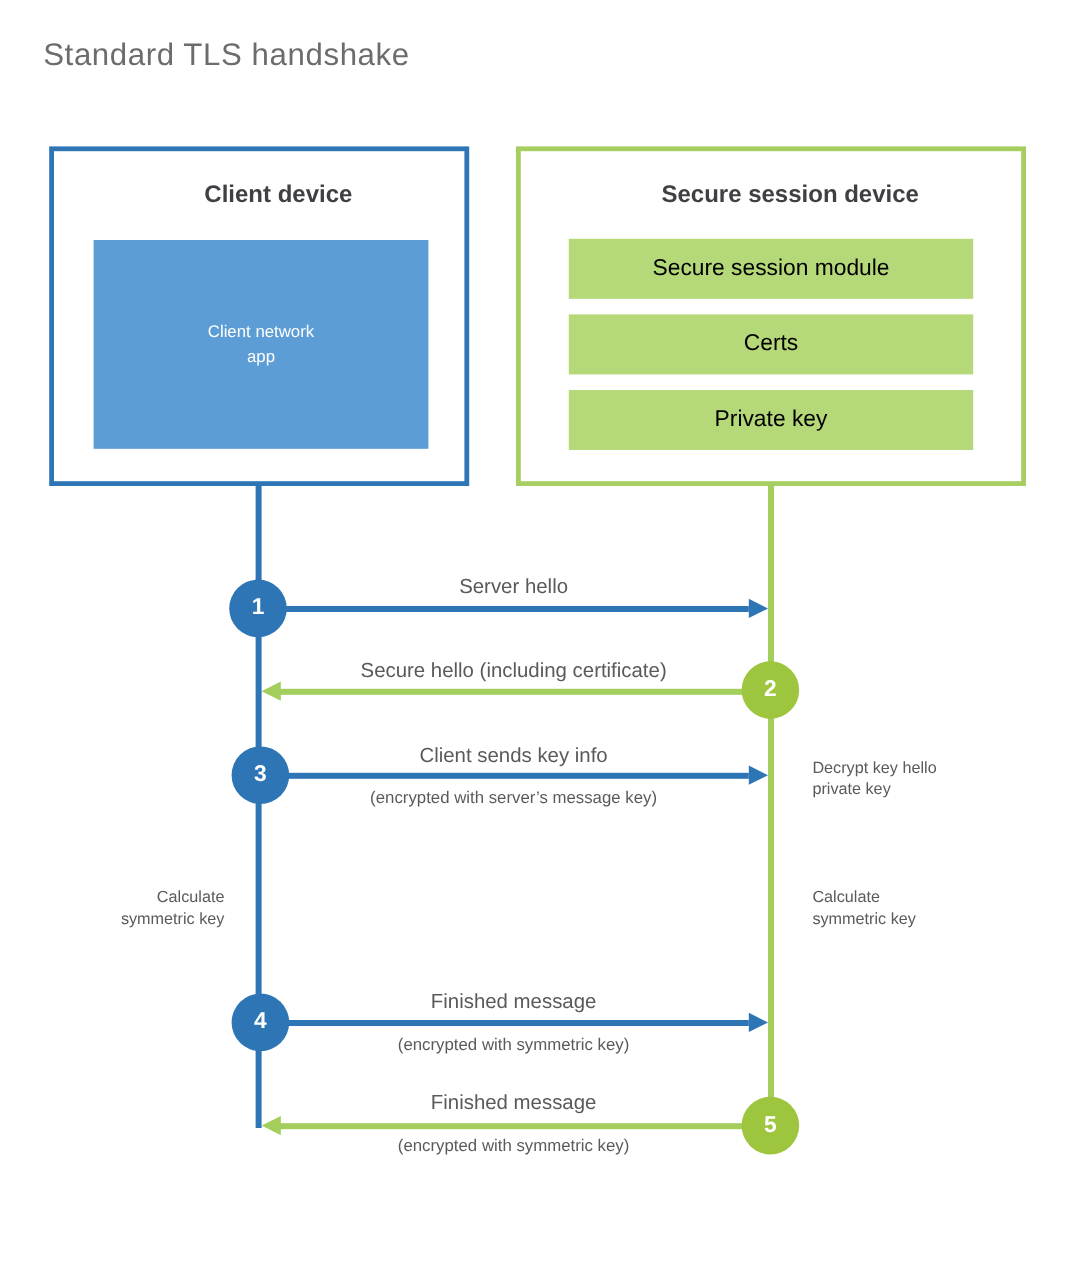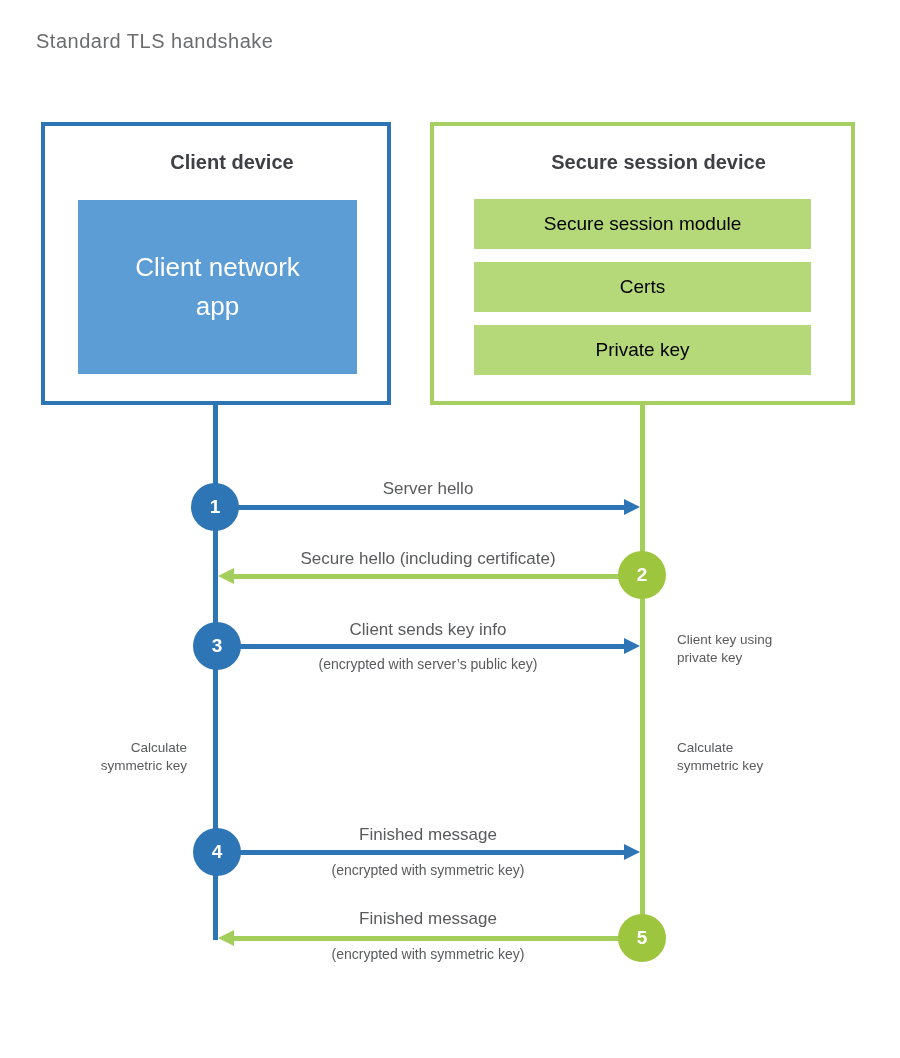--- a/index.html
+++ b/index.html
@@ -1,29 +1,29 @@
 <!DOCTYPE html>
 <html><head>
 <meta charset="utf-8">
 <style>
   html,body{margin:0;padding:0;background:#ffffff;}
   body{font-family:"Liberation Sans","DejaVu Sans",sans-serif;}
   .canvas{position:relative;width:900px;height:1058px;background:#ffffff;overflow:hidden;}
 
-  .page-title{position:absolute;left:36px;top:30px;font-size:20px;font-weight:300;color:#6b6c6e;letter-spacing:.5px;}
+  .page-title{position:absolute;left:36px;top:30px;font-size:26px;font-weight:300;color:#6b6c6e;letter-spacing:.5px;}
 
   
   .actor-box{position:absolute;top:122px;height:283px;background:#fff;border-width:4px;border-style:solid;box-sizing:border-box;}
   .client-box{left:41px;width:350px;border-color:#2e75b6;}
   .server-box{left:430px;width:425px;border-color:#a6ce61;}
   .actor-title{position:absolute;top:25px;left:0;right:0;text-align:center;font-size:20px;font-weight:bold;color:#3f4043;padding-left:32px;}
 
   .client-app{position:absolute;left:33px;top:74px;width:279px;height:174px;background:#5b9dd4;
     display:flex;flex-direction:column;align-items:center;justify-content:center;
-    color:#ffffff;font-size:26px;line-height:1.5;text-align:center;}
+    color:#ffffff;font-size:14px;line-height:1.5;text-align:center;}
 
   .module-bar{position:absolute;left:40px;width:337px;height:50px;background:#b5d878;
     display:flex;align-items:center;justify-content:center;color:#000000;font-size:19px;}
   .bar-0{top:73px;} .bar-1{top:136px;} .bar-2{top:199px;}
 
   
   .lifeline{position:absolute;top:405px;width:5px;height:535px;}
   .lifeline-client{left:213px;background:#2e75b6;}
   .lifeline-server{left:640px;background:#a4ce5b;}
 
@@ -79,25 +79,25 @@
   <div class="step-circle blue" style="left:191px;top:483px;">1</div>
 
   <div class="msg-label" style="top:549px;">Secure hello (including certificate)</div>
   <div class="msg-line green" style="left:232px;top:574px;width:408px;"></div>
   <div class="arrow-head left" style="left:218px;top:568px;"></div>
   <div class="step-circle green" style="left:618px;top:551px;">2</div>
 
   <div class="msg-label" style="top:620px;">Client sends key info</div>
   <div class="msg-line blue" style="left:216px;top:644px;width:408px;"></div>
   <div class="arrow-head right" style="left:624px;top:638px;"></div>
-  <div class="msg-sublabel" style="top:656px;">(encrypted with server’s public key)</div>
+  <div class="msg-sublabel" style="top:656px;">(encrypted with server’s message key)</div>
   <div class="step-circle blue" style="left:193px;top:622px;">3</div>
 
   <div class="side-note note-right" style="top:631px;">
-    <div>Client key using</div>
+    <div>Decrypt key hello</div>
     <div>private key</div>
   </div>
 
   <div class="side-note note-left" style="top:739px;">
     <div>Calculate</div>
     <div>symmetric key</div>
   </div>
   <div class="side-note note-right" style="top:739px;">
     <div>Calculate</div>
     <div>symmetric key</div>

